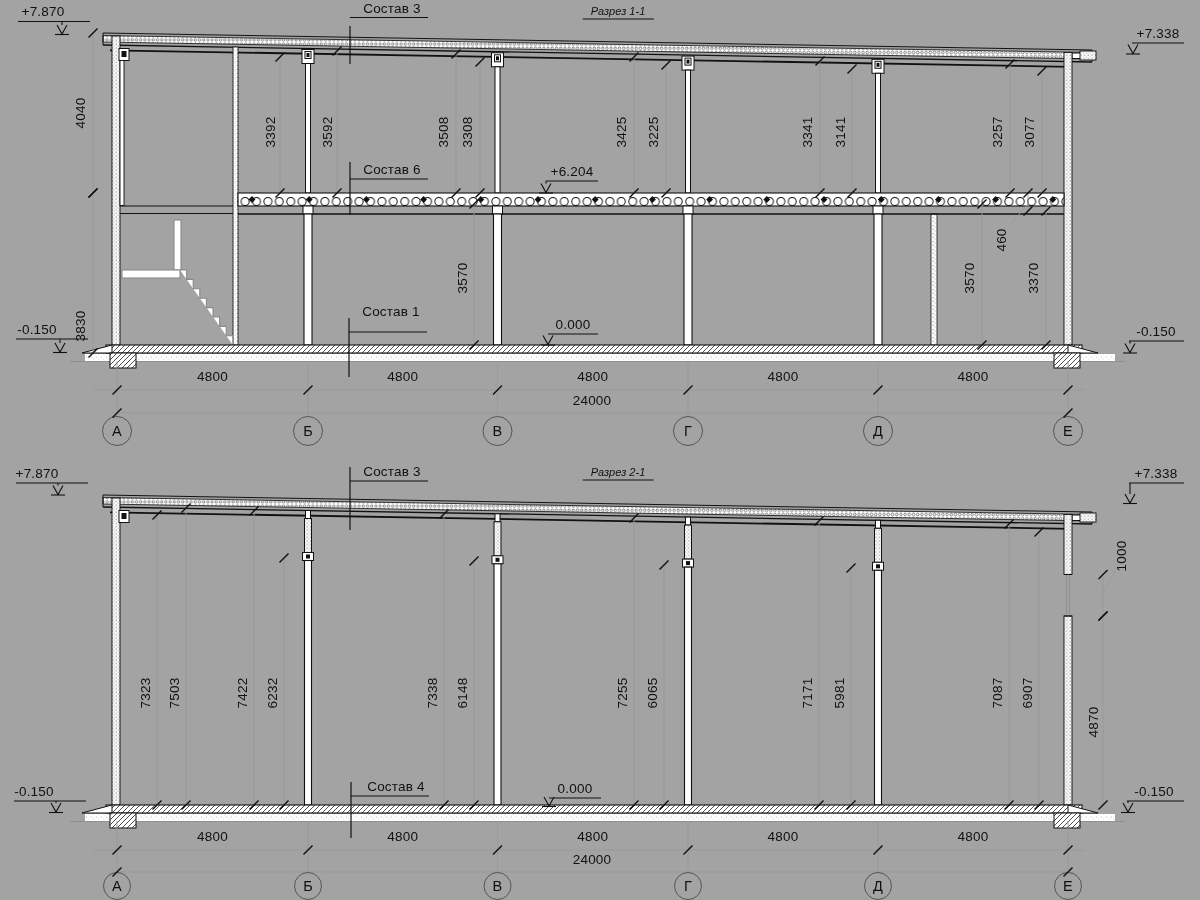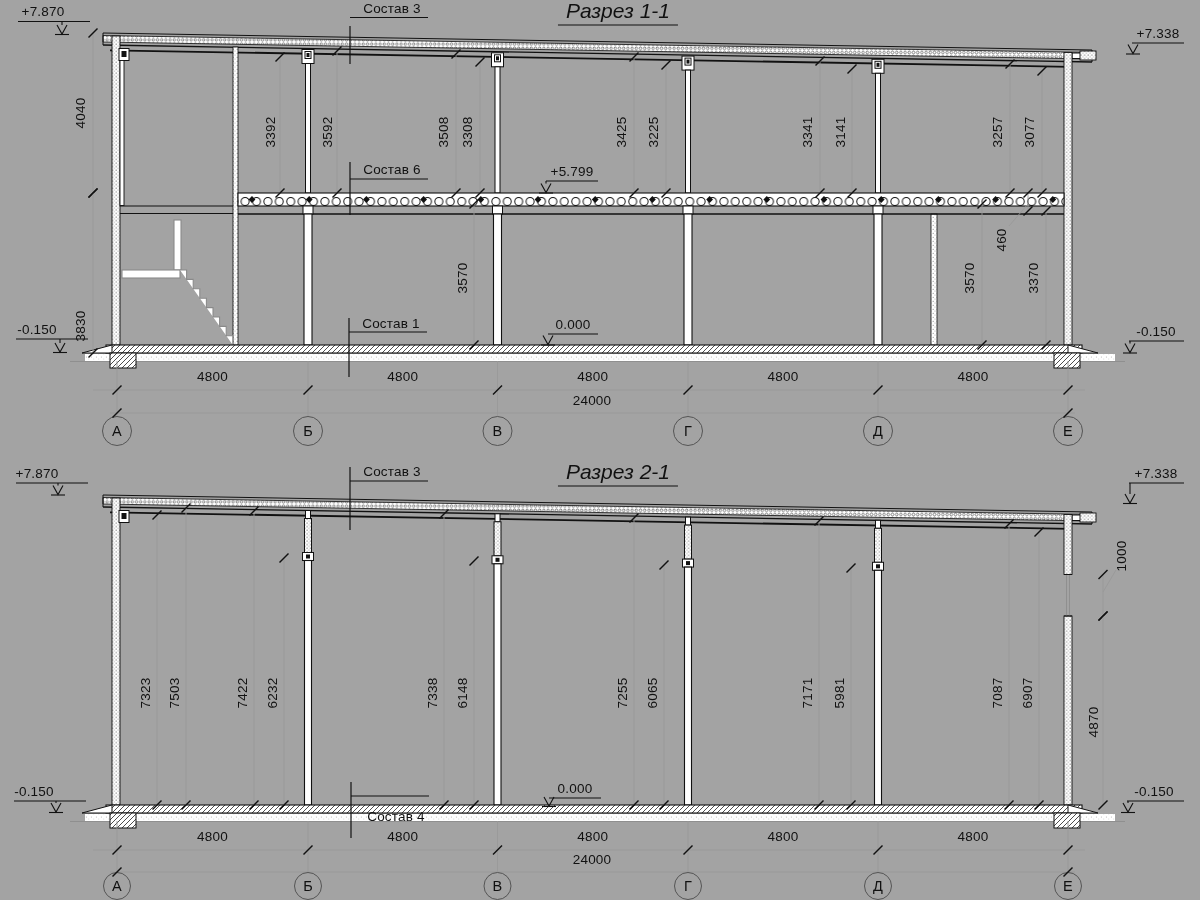--- a/index.html
+++ b/index.html
@@ -3,21 +3,21 @@
 <meta charset="utf-8">
 <style>
   html,body{margin:0;padding:0;background:#fff;}
   .stage{position:relative;width:1200px;height:900px;background:#a3a3a3;overflow:hidden;
          font-family:"Liberation Sans",sans-serif;color:#111;}
   svg{position:absolute;left:0;top:0;}
   .lbl{position:absolute;white-space:nowrap;font-size:13.5px;letter-spacing:.2px;color:#111;
        transform:translate(-50%,-50%);line-height:1;}
   .lbl.rot{transform:translate(-50%,-50%) rotate(-90deg);}
   .lbl.bub{font-size:14.5px;}
-  .title{position:absolute;white-space:nowrap;font-size:21px;font-style:italic;
+  .title{position:absolute;white-space:nowrap;font-size:11px;font-style:italic;
          transform:translate(-50%,-50%);border-bottom:1.4px solid #111;padding:0 8px 2px 8px;}
   
   .k1{stroke:#111;stroke-width:1;fill:none}
   .k12{stroke:#111;stroke-width:1.2;fill:none}
   .k13{stroke:#111;stroke-width:1.3;fill:none}
   .k16{stroke:#111;stroke-width:1.6;fill:none}
   .k18{stroke:#111;stroke-width:1.8;fill:none}
   .wall{fill:url(#stip);stroke:#111;stroke-width:.9}
   .wall2{fill:url(#stip2);stroke:#111;stroke-width:.8}
   .wr{fill:#fff;stroke:#111;stroke-width:1}
@@ -405,25 +405,25 @@
       <div class="lbl rot" style="left: 998px; top: 132px;">3257</div>
       <div class="lbl rot" style="left: 1030px; top: 132px;">3077</div>
       <div class="lbl rot" style="left: 463px; top: 278px;">3570</div>
       <div class="lbl rot" style="left: 1002px; top: 240px;">460</div>
       <div class="lbl rot" style="left: 970px; top: 278px;">3570</div>
       <div class="lbl rot" style="left: 1034px; top: 278px;">3370</div>
       <div class="lbl" style="left: 43px; top: 12px;">+7.870</div>
       <div class="lbl" style="left: 1158px; top: 34px;">+7.338</div>
       <div class="lbl" style="left: 37px; top: 330px;">-0.150</div>
       <div class="lbl" style="left: 1156px; top: 332px;">-0.150</div>
-      <div class="lbl" style="left: 572px; top: 172px;">+5.799</div>
+      <div class="lbl" style="left: 572px; top: 172px;">+6.204</div>
       <div class="lbl" style="left: 573px; top: 325px;">0.000</div>
       <div class="lbl" style="left: 392px; top: 9px;">Состав 3</div>
       <div class="lbl" style="left: 392px; top: 170px;">Состав 6</div>
-      <div class="lbl" style="left: 391px; top: 324px;">Состав 1</div>
+      <div class="lbl" style="left: 391px; top: 312px;">Состав 1</div>
       <div class="lbl bub" style="left: 117px; top: 431px;">А</div>
       <div class="lbl" style="left: 212.5px; top: 377px;">4800</div>
       <div class="lbl bub" style="left: 308px; top: 431px;">Б</div>
       <div class="lbl" style="left: 402.75px; top: 377px;">4800</div>
       <div class="lbl bub" style="left: 497.5px; top: 431px;">В</div>
       <div class="lbl" style="left: 592.75px; top: 377px;">4800</div>
       <div class="lbl bub" style="left: 688px; top: 431px;">Г</div>
       <div class="lbl" style="left: 783px; top: 377px;">4800</div>
       <div class="lbl bub" style="left: 878px; top: 431px;">Д</div>
       <div class="lbl" style="left: 973px; top: 377px;">4800</div>
@@ -442,21 +442,21 @@
       <div class="lbl rot" style="left: 998px; top: 693px;">7087</div>
       <div class="lbl rot" style="left: 1028px; top: 693px;">6907</div>
       <div class="lbl rot" style="left: 1122px; top: 556px;">1000</div>
       <div class="lbl rot" style="left: 1094px; top: 722px;">4870</div>
       <div class="lbl" style="left: 37px; top: 474px;">+7.870</div>
       <div class="lbl" style="left: 1156px; top: 474px;">+7.338</div>
       <div class="lbl" style="left: 34px; top: 792px;">-0.150</div>
       <div class="lbl" style="left: 1154px; top: 792px;">-0.150</div>
       <div class="lbl" style="left: 575px; top: 789px;">0.000</div>
       <div class="lbl" style="left: 392px; top: 472px;">Состав 3</div>
-      <div class="lbl" style="left: 396px; top: 787px; margin-top: 30px;">Состав 4</div>
+      <div class="lbl" style="left: 396px; top: 787px;">Состав 4</div>
       <div class="lbl bub" style="left: 117px; top: 886px;">А</div>
       <div class="lbl" style="left: 212.5px; top: 837px;">4800</div>
       <div class="lbl bub" style="left: 308px; top: 886px;">Б</div>
       <div class="lbl" style="left: 402.75px; top: 837px;">4800</div>
       <div class="lbl bub" style="left: 497.5px; top: 886px;">В</div>
       <div class="lbl" style="left: 592.75px; top: 837px;">4800</div>
       <div class="lbl bub" style="left: 688px; top: 886px;">Г</div>
       <div class="lbl" style="left: 783px; top: 837px;">4800</div>
       <div class="lbl bub" style="left: 878px; top: 886px;">Д</div>
       <div class="lbl" style="left: 973px; top: 837px;">4800</div>

